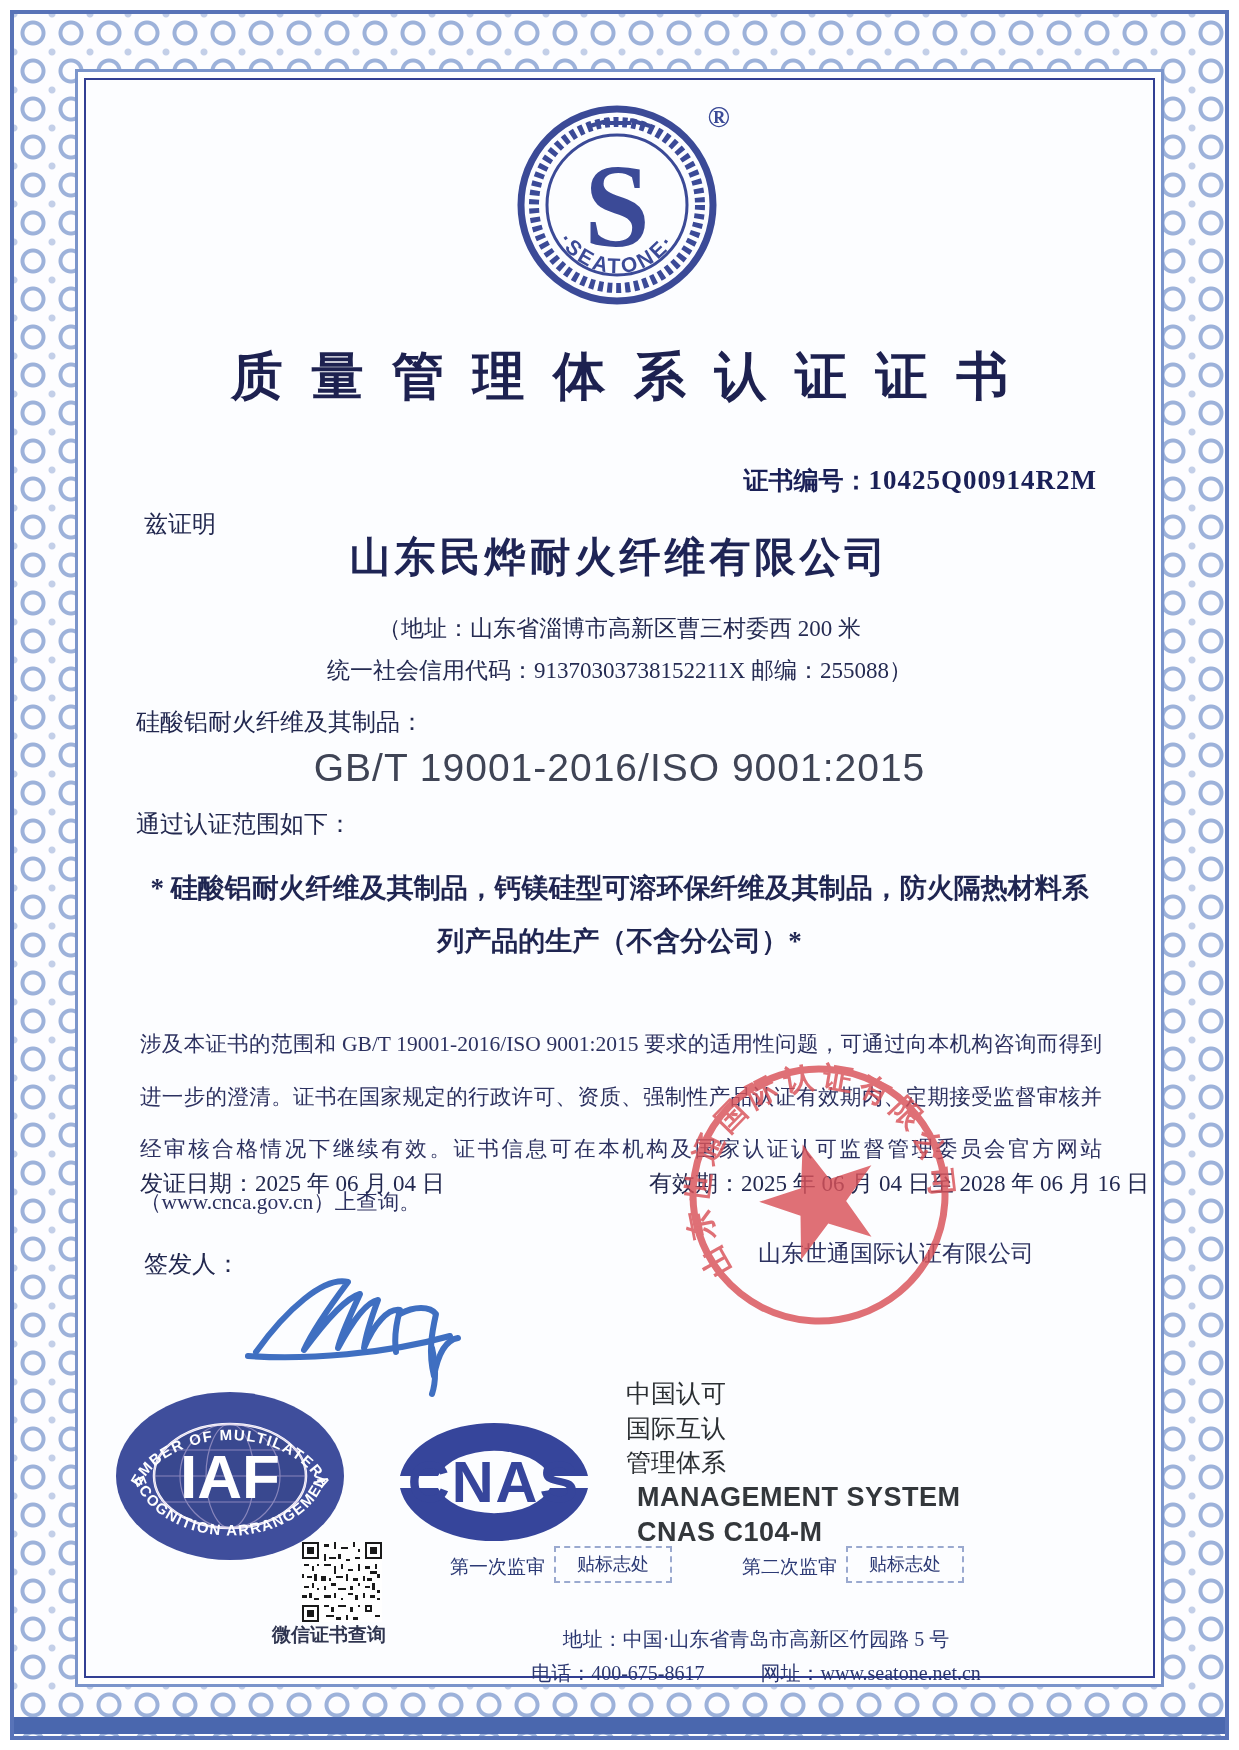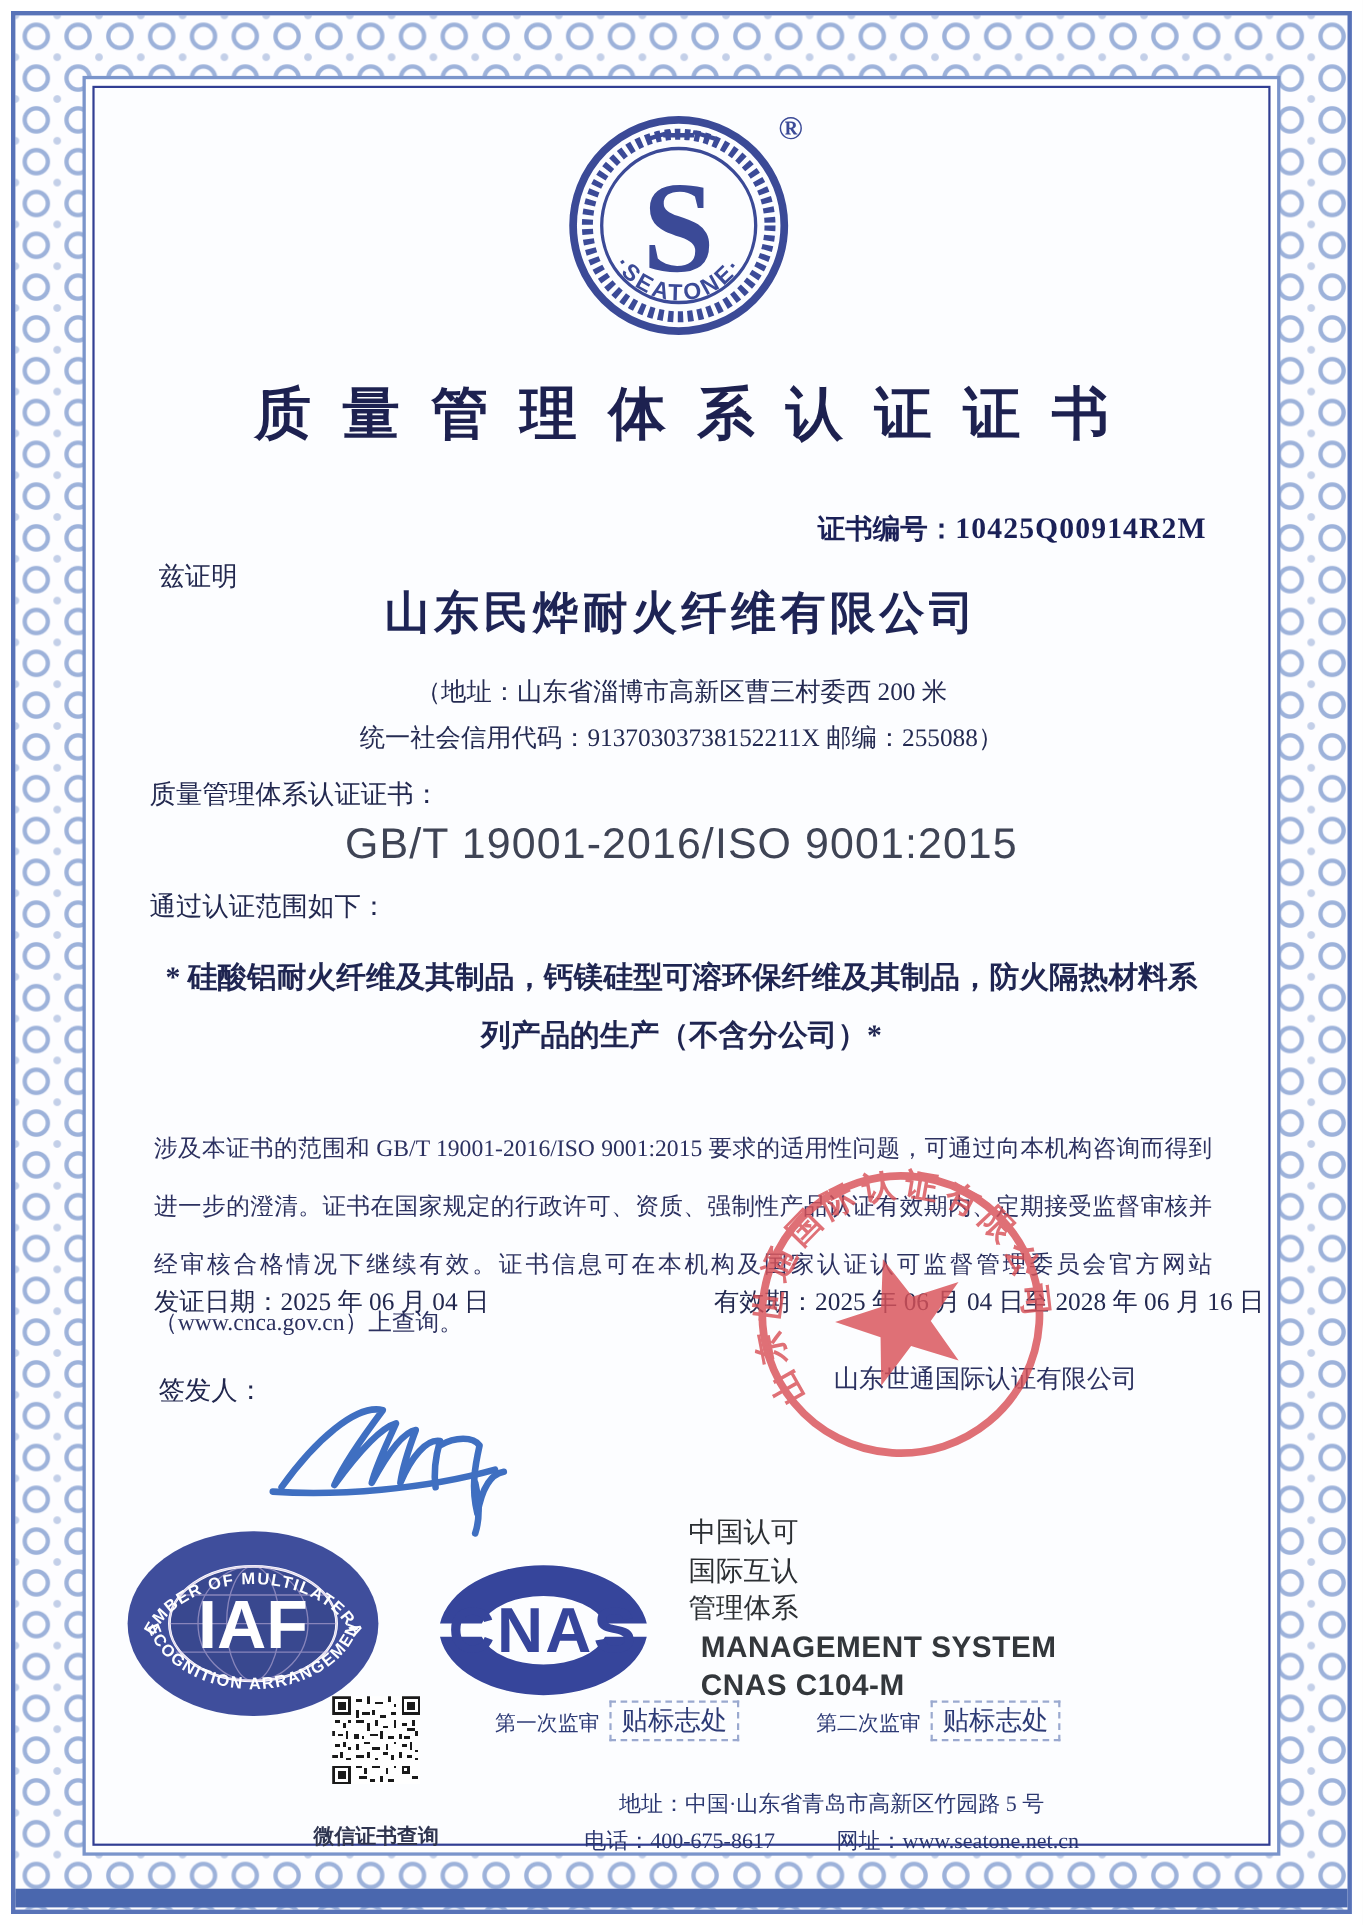--- a/index.html
+++ b/index.html
@@ -63,27 +63,27 @@
   .seal-box { left:596px; top:978px; width:274px; height:274px; opacity:0.82; transform:rotate(-18deg); }
 
   
   .iaf-box { left:26px; top:1308px; width:236px; height:176px; }
   .cnas-box { left:296px; top:1326px; width:224px; height:150px; }
   .accr { left:540px; top:1296px; font-family:"Liberation Sans", sans-serif; color:#2b2f33; }
   .accr .cjk { font-size:25px; line-height:1.38; }
   .accr .en { font-size:27px; font-weight:bold; color:#33373b; line-height:1.3; letter-spacing:0.5px;margin-left:11px; }
 
   .qr-box { left:216px; top:1462px; width:80px; height:80px; }
-  .qr-cap { left:186px; top:1576px; width:140px; text-align:center; font-size:19px; font-weight:bold; color:#2f3550; font-family:"Liberation Sans", sans-serif; }
+  .qr-cap { left:186px; top:1542px; width:140px; text-align:left; font-size:19px; font-weight:bold; color:#2f3550; font-family:"Liberation Sans", sans-serif; }
 
   .surv { top:1474px; font-size:19px; color:#2c3a75; font-family:"Liberation Sans", sans-serif; }
   .surv-lab1 { left:364px; }
   .surv-lab2 { left:656px; }
   .sticker { top:1466px; width:118px; height:37px; border:2px dashed #9aa9cf; color:#2c3a75;
-    font-size:24px; text-align:center; line-height:33px; font-family:"Liberation Sans", sans-serif; }
+    font-size:18px; text-align:center; line-height:33px; font-family:"Liberation Sans", sans-serif; }
   .sticker1 { left:468px; }
   .sticker2 { left:760px; }
   .notice { left:240px; width:860px; top:1510px; text-align:center; font-size:21px; color:#2b3770; }
   .faddr  { left:240px; width:860px; top:1546px; text-align:center; font-size:20px; color:#2b3770; }
   .fphone { left:240px; width:860px; top:1580px; text-align:center; font-size:20px; color:#2b3770; }
   .fphone .gap { display:inline-block; width:56px; }
 </style>
 </head>
 <body>
 
@@ -112,21 +112,21 @@
 
     <div class="abs certno">
       <span>证书编号：</span><span class="num">10425Q00914R2M</span>
     </div>
 
     <div class="abs certify">兹证明</div>
     <div class="abs ctr company">山东民烨耐火纤维有限公司</div>
     <div class="abs ctr addr1">（地址：山东省淄博市高新区曹三村委西 200 米</div>
     <div class="abs ctr addr2">统一社会信用代码：91370303738152211X 邮编：255088）</div>
 
-    <div class="abs stdlabel">质量管理体系认证证书：</div>
+    <div class="abs stdlabel">硅酸铝耐火纤维及其制品：</div>
     <div class="abs ctr std">GB/T 19001-2016/ISO 9001:2015</div>
 
     <div class="abs scopelabel">通过认证范围如下：</div>
     <div class="abs scope">* 硅酸铝耐火纤维及其制品，钙镁硅型可溶环保纤维及其制品，防火隔热材料系列产品的生产（不含分公司）*</div>
 
     <div class="abs note">涉及本证书的范围和 GB/T 19001-2016/ISO 9001:2015 要求的适用性问题，可通过向本机构咨询而得到进一步的澄清。证书在国家规定的行政许可、资质、强制性产品认证有效期内、定期接受监督审核并经审核合格情况下继续有效。证书信息可在本机构及国家认证认可监督管理委员会官方网站（www.cnca.gov.cn）上查询。</div>
 
     <div class="abs issue">
       <span>发证日期：</span><span>2025 年 06 月 04 日</span>
     </div>

